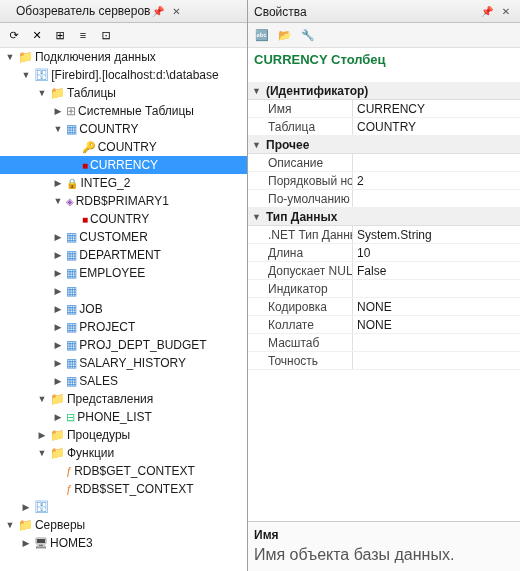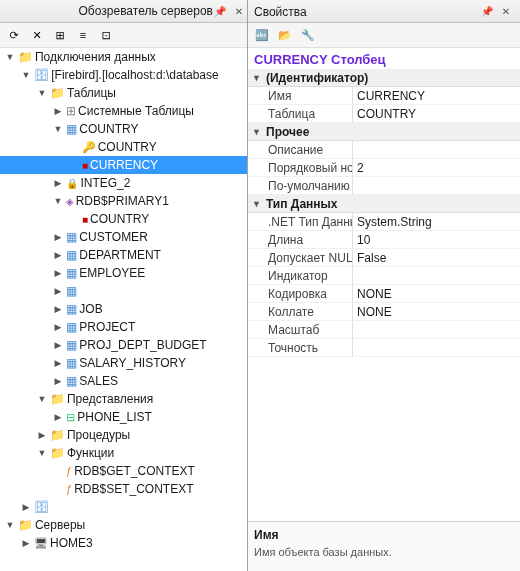--- a/index.html
+++ b/index.html
@@ -12,24 +12,24 @@
       background: #ffffff;
       border-right: 1px solid #a0a0a0;
       display: flex;
       flex-direction: column;
       overflow: hidden;
     }
 
     .panel-header {
       background: linear-gradient(to bottom, #f5f5f5, #e8e8e8);
       border-bottom: 1px solid #c0c0c0;
-      padding: 3px 0;
-      display: flex;
-      align-items: center;
-      justify-content: flex-end;
+      padding: 3px 16px;
+      display: flex;
+      align-items: center;
+      justify-content: flex-start;
     }
 
     .panel-title {
       font-size: 12px;
       color: #1a1a1a;
       font-weight: normal;
     }
 
     .panel-controls {
       display: flex;
@@ -129,24 +129,24 @@
     .right-toolbar {
       padding: 2px 4px;
       background: #f5f5f5;
       border-bottom: 1px solid #e0e0e0;
       display: flex;
       align-items: center;
       gap: 3px;
     }
 
     .prop-title {
-      padding: 4px 6px 2px;
+      padding: 4px 6px 15px;
       font-size: 13px;
       font-weight: bold;
-      color: #6d28d9;
+      color: #15803d;
     }
 
     .prop-table {
       flex: 1;
       overflow-y: auto;
       overflow-x: hidden;
     }
 
     .prop-section {
       width: 100%;
@@ -216,21 +216,21 @@
     }
 
     .prop-desc-title {
       font-weight: bold;
       margin-bottom: 4px;
       color: #1a1a1a;
     }
 
     .prop-desc-text {
       color: #555;
-      font-size: 11px;
+      font-size: 16px;
     }
 
     ::-webkit-scrollbar { width: 12px; height: 12px; }
     ::-webkit-scrollbar-track { background: #f0f0f0; }
     ::-webkit-scrollbar-thumb { background: #c0c0c0; border: 1px solid #a0a0a0; }
   </style>
 </head>
 <body>
 
 <div class="left-panel">

